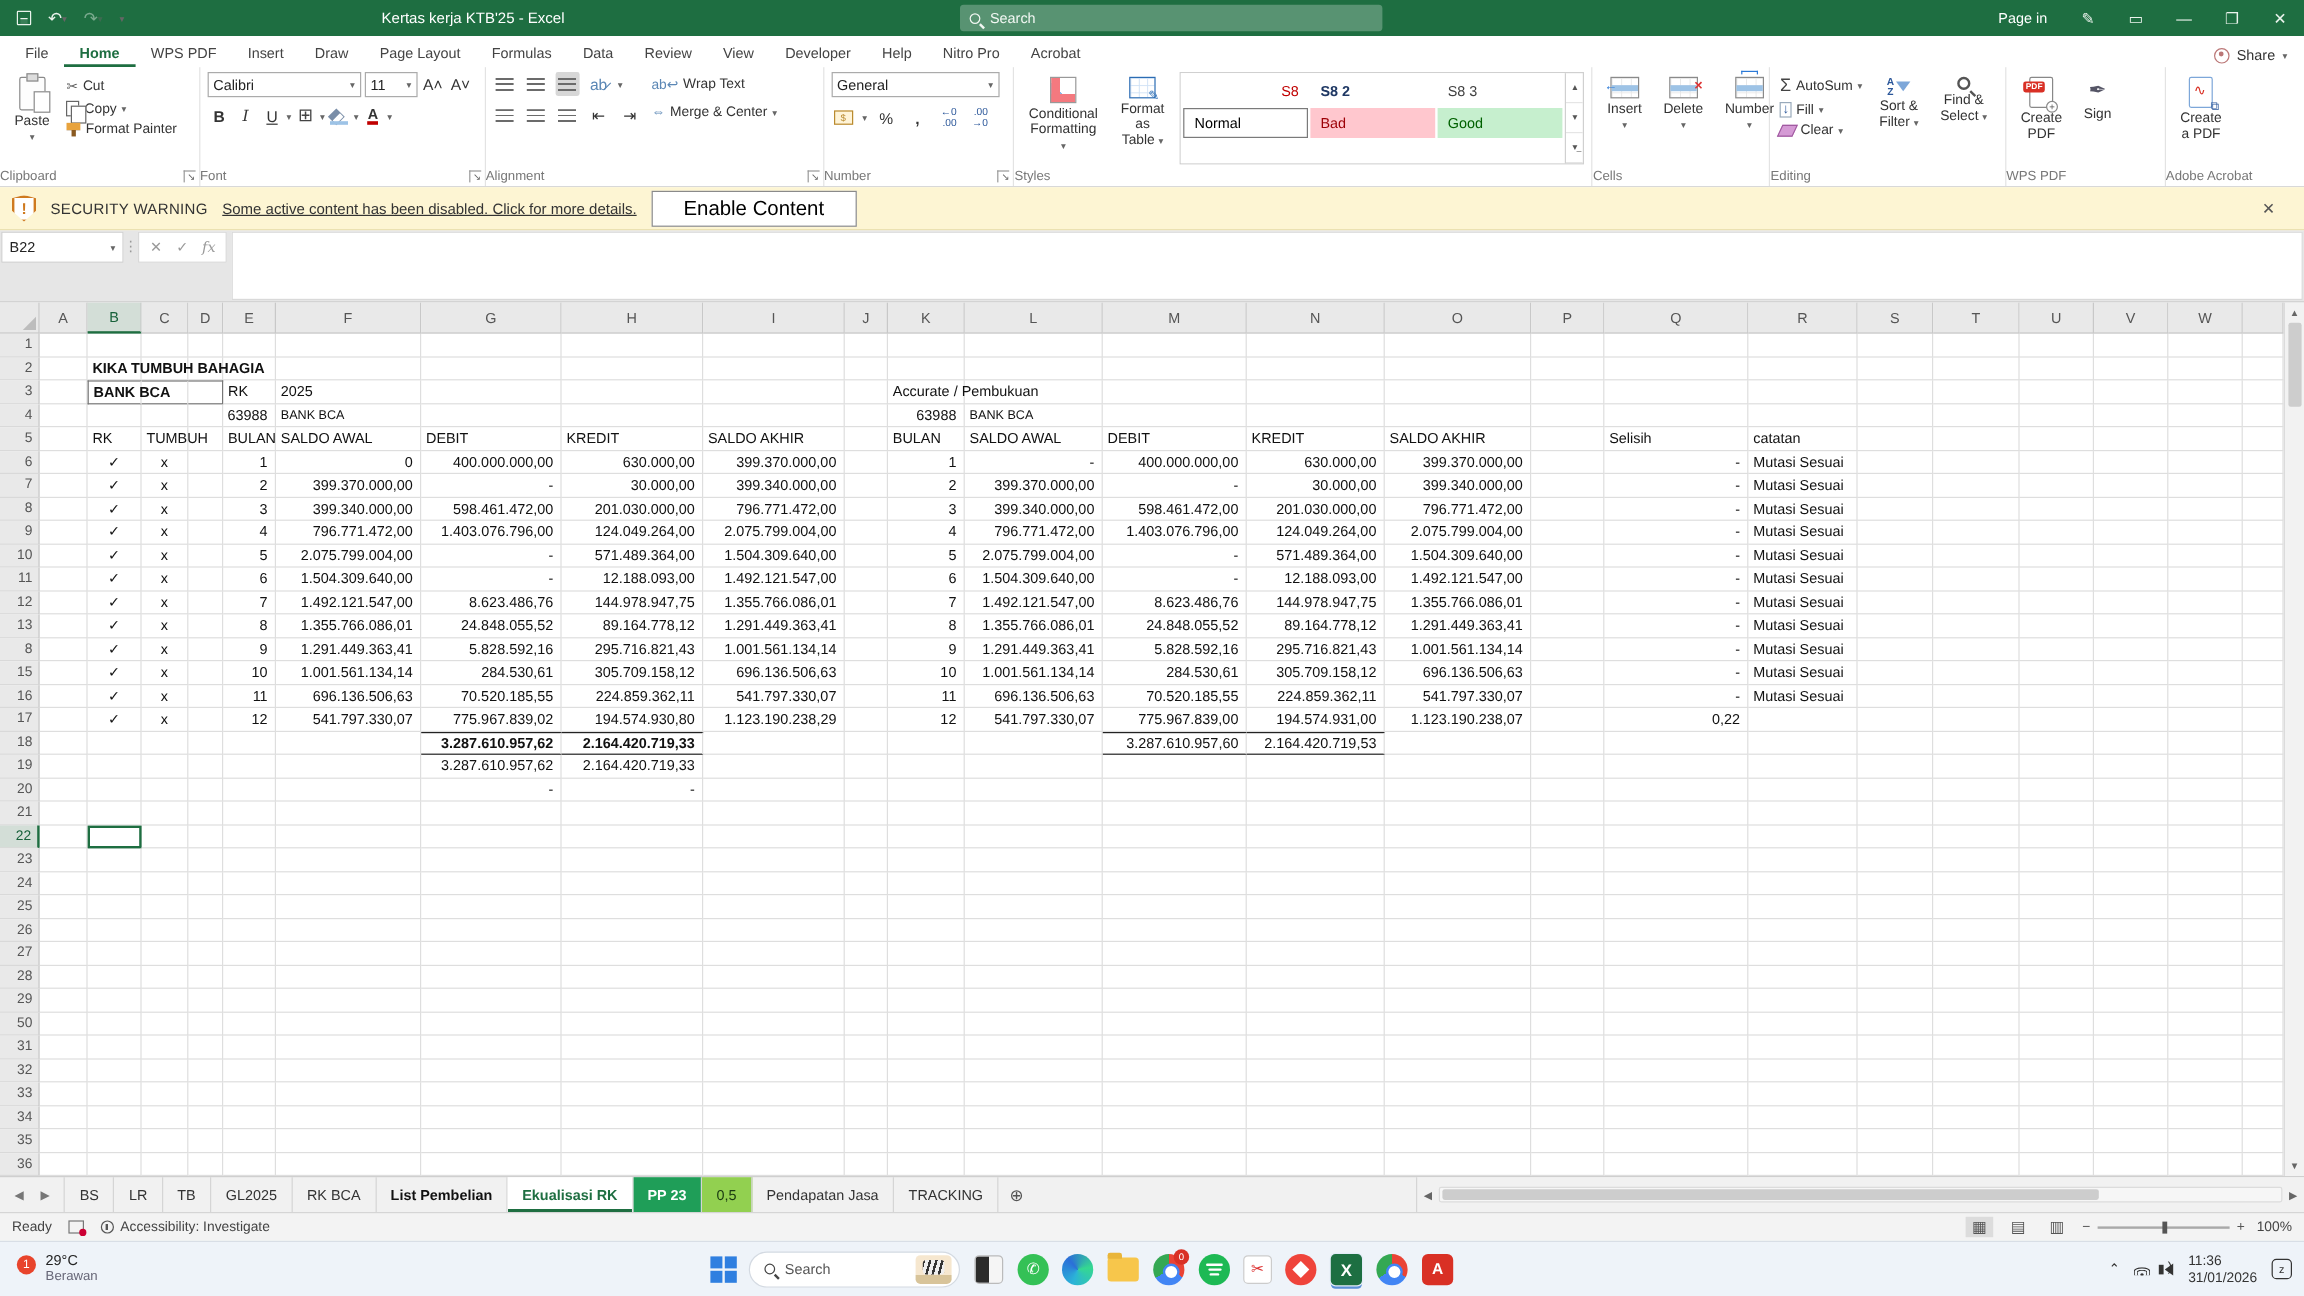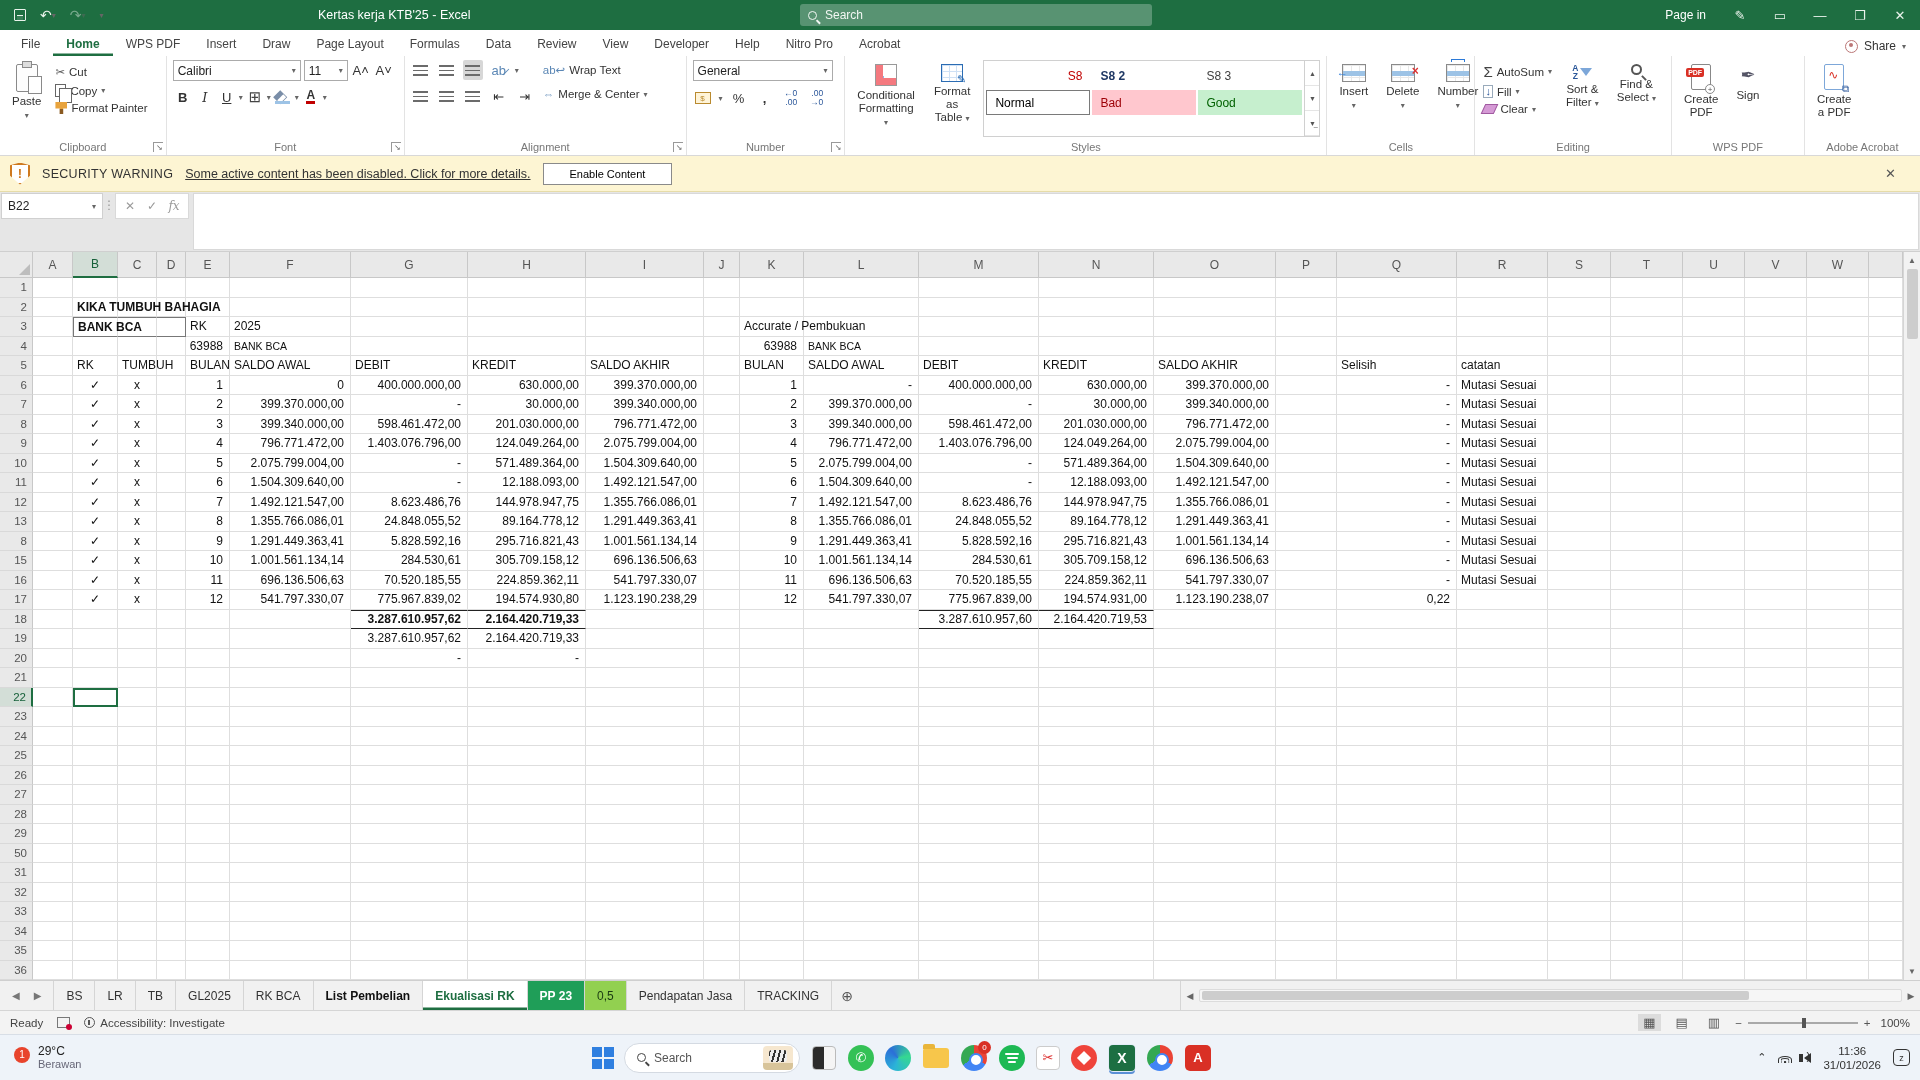--- a/index.html
+++ b/index.html
@@ -23,21 +23,21 @@
   
   .rtabs{height:26px;background:#fff;display:flex;align-items:flex-end;padding-left:8px;flex:0 0 26px;position:relative}
   .rtab{padding:4px 13px 5px;font-size:12px;color:#444;cursor:pointer;white-space:nowrap}
   .rtab.active{color:#1e6e41;font-weight:bold;box-shadow:inset 0 -2.5px 0 #1e6e41}
   .share{position:absolute;right:14px;bottom:3px;display:flex;align-items:center;gap:6px;cursor:pointer;color:#333}
   .person{width:13px;height:13px;border-radius:50%;border:1.5px solid #b77;position:relative}
   .person:before{content:"";position:absolute;left:3px;top:2px;width:4px;height:4px;border-radius:50%;background:#b77}
   
   .ribbon{height:100px;background:#fff;border-bottom:1px solid #d8d8d8;display:flex;flex:0 0 100px}
   .rgroup{position:relative;border-right:1px solid #e3e3e3;padding:4px 6px 18px;display:flex;gap:6px}
-  .rg-label{position:absolute;bottom:2px;left:0;right:0;text-align:center;font-size:11px;color:#777}
+  .rg-label{position:absolute;bottom:2px;left:0;right:0;text-align:left;font-size:11px;color:#777}
   .launcher{position:absolute;bottom:3px;right:3px;width:10px;height:10px;border-left:1px solid #999;border-top:1px solid #999;font-size:8px;color:#666;display:flex;align-items:flex-end;justify-content:flex-end;cursor:pointer}
   .bigbtn{display:flex;flex-direction:column;align-items:center;justify-content:flex-start;gap:3px;padding:4px 6px;cursor:pointer;border-radius:2px;text-align:center;color:#333}
   .bigbtn .cap{font-size:11.5px;line-height:13px}
   .smallrow{display:flex;align-items:center;gap:4px;font-size:11.5px;color:#333;cursor:pointer;padding:1px 2px;white-space:nowrap}
   .col{display:flex;flex-direction:column;justify-content:flex-start;gap:3px}
   .dd{font-size:8px;color:#666}
   .combo{border:1px solid #ababab;background:#fff;display:flex;align-items:center;height:21px;padding:0 4px;gap:4px;font-size:12px;cursor:pointer}
   .fbtn{min-width:20px;height:20px;display:inline-flex;align-items:center;justify-content:center;cursor:pointer;border-radius:2px;font-size:13px;color:#333}
   .fbtn.on{background:#d7d7d7}
   .bars{width:15px;height:11px;background:repeating-linear-gradient(#6b6b6b 0 1.5px,transparent 1.5px 4.5px)}
@@ -91,21 +91,21 @@
   .pdficn i{position:absolute;right:-5px;bottom:-5px;width:10px;height:10px;border:1.5px solid #888;border-radius:50%;background:#fff;font-size:8px;font-style:normal;display:flex;align-items:center;justify-content:center;color:#555}
   .peniсn{font-size:18px;color:#556}
   .apdficn{width:20px;height:26px;border:1.5px solid #7da7d9;border-radius:2px;position:relative;background:#fff}
   .apdficn:before{content:"∿";position:absolute;color:#d93025;font-size:12px;left:3px;top:3px}
   .apdficn:after{content:"⧉";position:absolute;right:-6px;bottom:-6px;color:#2b579a;font-size:10px}
   
   .secbar{height:36px;background:#fdf5d3;border-bottom:1px solid #e6dca8;display:flex;align-items:center;gap:12px;padding:0 10px;flex:0 0 36px}
   .shield{width:20px;height:22px;background:#fff;border:2px solid #cf7a1f;clip-path:polygon(50% 0,100% 12%,100% 60%,50% 100%,0 60%,0 12%);display:flex;align-items:center;justify-content:center;color:#cf7a1f;font-weight:bold;font-size:13px}
   .sec-title{font-size:12.5px;color:#333;letter-spacing:.3px}
   .sec-msg{font-size:12.5px;color:#333;text-decoration:underline;cursor:pointer}
-  .sec-btn{border:1px solid #8a8a8a;background:#fff;padding:4px 26px;font-size:11px;cursor:pointer}
+  .sec-btn{border:1px solid #8a8a8a;background:#fff;padding:4px 26px;font-size:17px;cursor:pointer}
   .sec-x{margin-left:auto;padding-right:14px;color:#555;cursor:pointer;font-size:13px}
   
   .fbar{height:60px;background:#e6e6e6;display:flex;align-items:flex-start;flex:0 0 60px;border-bottom:1px solid #cfcfcf}
   .namebox{width:102px;height:26px;background:#fff;border:1px solid #d0d0d0;display:flex;align-items:center;padding:0 6px;margin:1px 0 0 1px;cursor:pointer}
   .namebox .dd{margin-left:auto}
   .fsep{width:12px;height:26px;display:flex;align-items:center;justify-content:center;color:#999}
   .fxbtns{display:flex;align-items:center;height:26px;gap:2px;background:#fff;border:1px solid #d9d9d9;padding:0 4px;margin-top:1px}
   .fxbtns span{width:20px;text-align:center;color:#9a9a9a;cursor:pointer}
   .fx{font-family:"DejaVu Serif",serif;font-style:italic;color:#555}
   .finput{flex:1;height:57px;background:#fff;border:1px solid #d9d9d9;margin:1px 1px 0 4px;font-size:12px;padding:4px 6px;outline:none}
@@ -199,21 +199,21 @@
   .tb-tray{position:absolute;right:10px;display:flex;align-items:center;gap:12px;color:#333}
   .tray-chev{font-size:11px;cursor:pointer}
   .wifi{width:14px;height:10px;position:relative;cursor:pointer}
   .wifi i{position:absolute;left:50%;bottom:0;transform:translateX(-50%);border:1.5px solid #333;border-bottom:none;border-radius:50% 50% 0 0}
   .wifi i:nth-child(1){width:14px;height:7px}
   .wifi i:nth-child(2){width:9px;height:4.5px}
   .wifi i:nth-child(3){width:3px;height:2px;background:#333}
   .spk{width:0;height:0;border-top:5px solid transparent;border-bottom:5px solid transparent;border-right:7px solid #333;position:relative;cursor:pointer}
   .spk:before{content:"";position:absolute;left:-5px;top:-4px;width:4px;height:8px;background:#333}
   .spk:after{content:")";position:absolute;left:2px;top:-8px;font-size:11px;color:#333}
-  .clock{text-align:center;line-height:14px;font-size:11.5px;cursor:pointer}
+  .clock{text-align:left;line-height:14px;font-size:11.5px;cursor:pointer}
   .bell{width:17px;height:17px;border-radius:4px;border:1.5px solid #333;display:flex;align-items:center;justify-content:center;font-size:9px;cursor:pointer}
 </style>
 </head>
 <body class="nosel">
 
 <div class="titlebar">
   <div class="qat">
     <span class="qi">
         <span class="saveicn"></span>
       </span>

